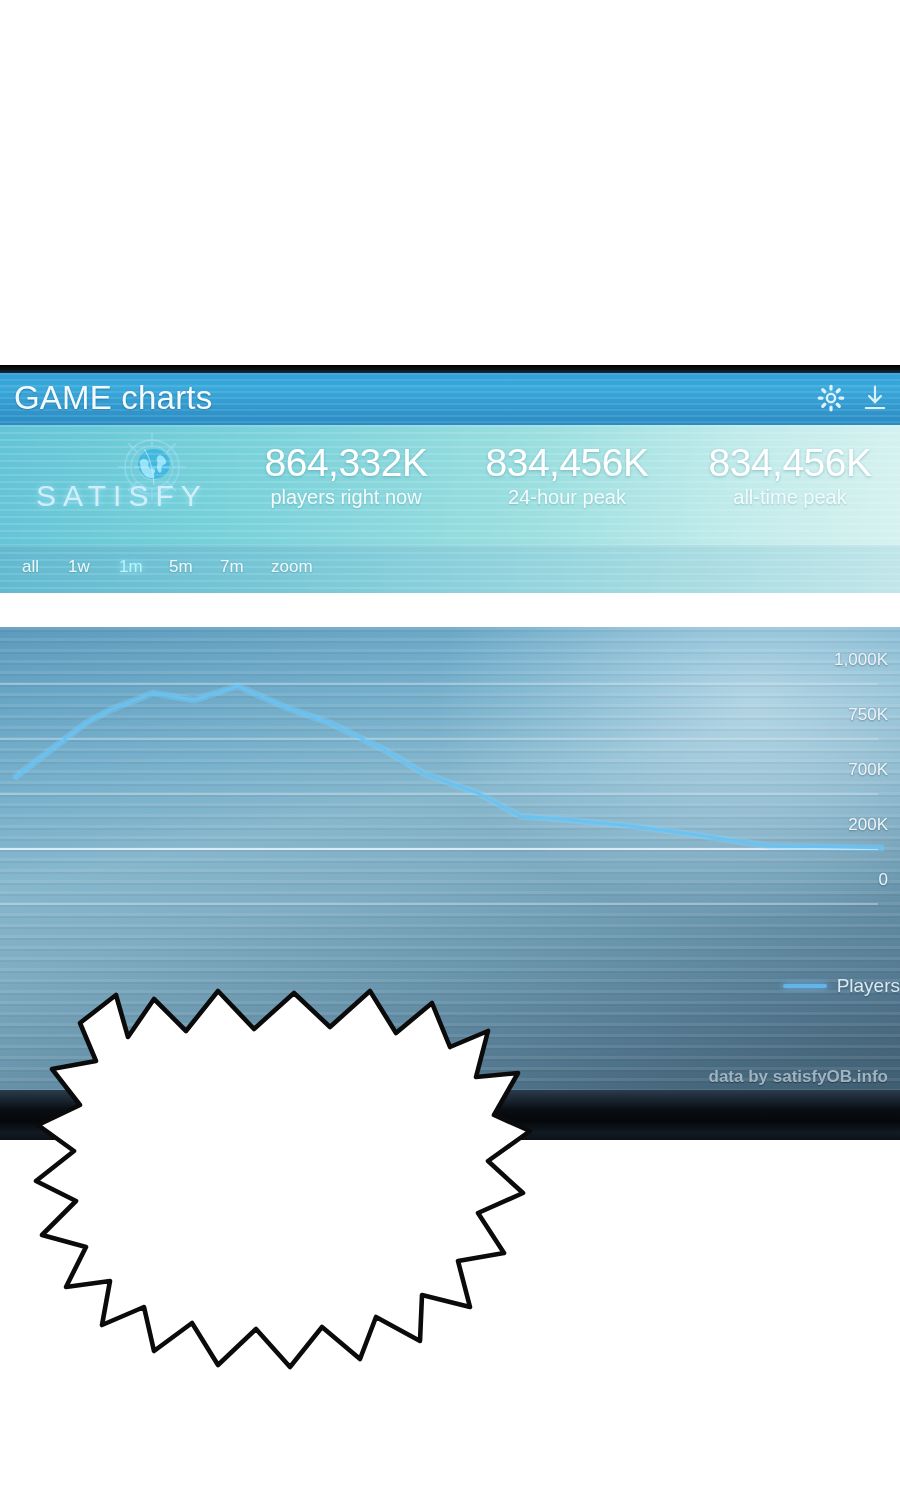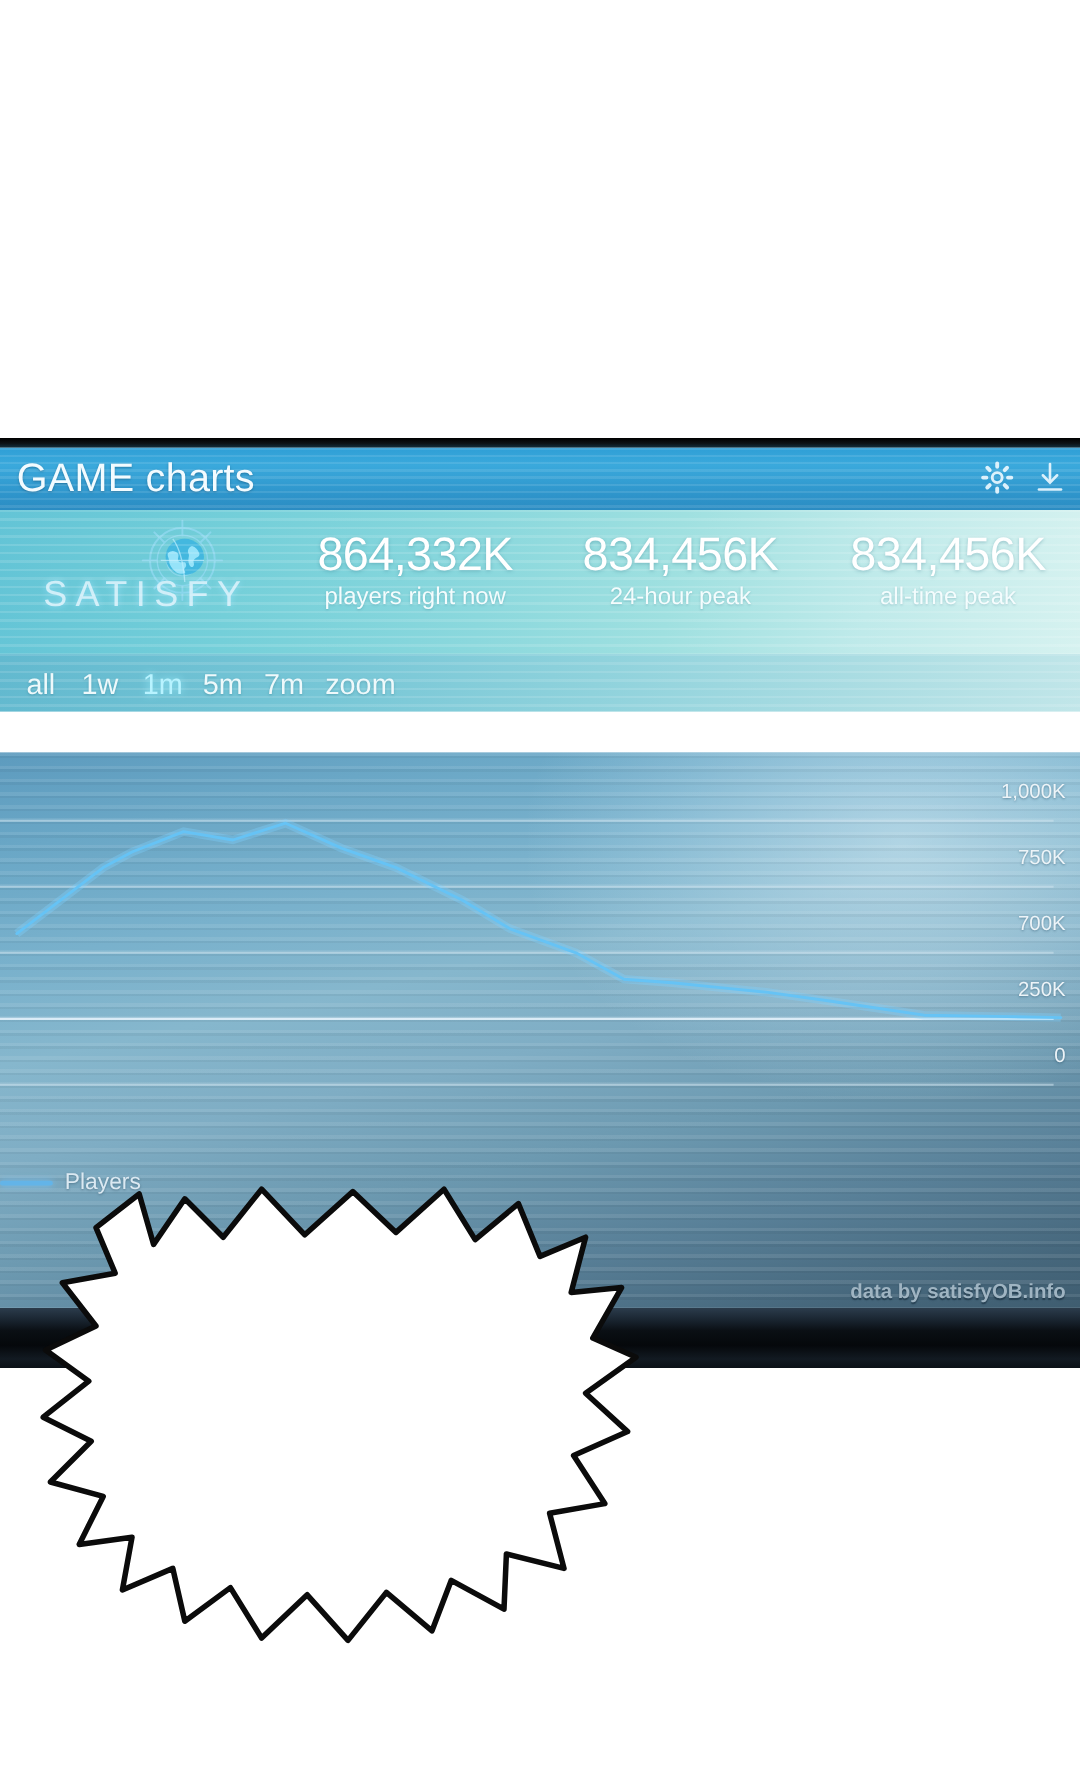--- a/index.html
+++ b/index.html
@@ -90,21 +90,21 @@
   }
   #ranges:after{
     content:""; position:absolute; inset:0;
     background:repeating-linear-gradient(to bottom,
       rgba(255,255,255,.12) 0px, rgba(255,255,255,.12) 2px,
       rgba(255,255,255,0) 2px, rgba(255,255,255,0) 7px);
     pointer-events:none;
   }
   .rng{
     position:absolute; top:12px;
-    font-size:24px; font-weight:300; color:#eef9fb; cursor:pointer;
+    font-size:17px; font-weight:300; color:#eef9fb; cursor:pointer;
     text-shadow:0 1px 2px rgba(30,90,110,.3); z-index:5;text-align:right;
   }
   .rng.on{ color:#b8f3ff; text-shadow:0 0 7px rgba(160,240,255,.95); }
 
   
   #chart{
     position:absolute; left:0; top:228px; width:900px; height:497px;
     background:linear-gradient(168deg,
       #5d9bbe 0%, #6aa7c6 12%, #79b1cc 26%, #86b7cd 38%,
       #7fadc4 50%, #6c99b0 63%, #587f97 76%, #46677c 88%, #3a5668 100%);
@@ -121,21 +121,21 @@
     background:repeating-linear-gradient(to bottom,
       rgba(255,255,255,.085) 0px, rgba(255,255,255,.085) 3px,
       rgba(0,0,0,.045) 3px, rgba(0,0,0,.045) 5px,
       rgba(255,255,255,0) 5px, rgba(255,255,255,0) 11px);
     pointer-events:none;
   }
   #chart svg{ position:absolute; left:0; top:0; }
 
   #legend{
     position:absolute; left:0; top:348px; width:900px;
-    display:flex; justify-content:flex-start; align-items:center; gap:10px; z-index:4;
+    display:flex; justify-content:flex-end; align-items:center; gap:10px; z-index:4;padding-left:47px;
   }
   #legend .swatch{ width:44px; height:4px; background:#63b4e8; border-radius:2px;
     box-shadow:0 0 6px rgba(120,200,255,.8); }
   #legend .lgtxt{ font-size:19px; color:#dbe9f2; font-weight:300;
     text-shadow:0 1px 2px rgba(20,50,70,.4); }
 
   #credit{
     position:absolute; right:12px; top:440px;
     font-size:17px; color:#9fb4c2; font-weight:700; z-index:4;
     text-shadow:0 1px 1px rgba(10,30,45,.5);
@@ -265,21 +265,21 @@
 
       <g>
         <polyline fill="none" stroke="#7fd2ff" stroke-opacity=".35" stroke-width="7" points="14,151 86,96 110,83 153,66 194,73 238,59 285,80 330,96 385,123 425,147 480,167 520,189 560,192 600,196 640,200 690,207 730,213 770,219 830,220 884,221"></polyline>
         <polyline fill="none" stroke="#66c3f5" stroke-width="2.4" stroke-linejoin="round" stroke-linecap="round" points="14,151 86,96 110,83 153,66 194,73 238,59 285,80 330,96 385,123 425,147 480,167 520,189 560,192 600,196 640,200 690,207 730,213 770,219 830,220 884,221"></polyline>
       </g>
     </svg>
 
     <div class="ylab" style="top:23px">1,000K</div>
     <div class="ylab" style="top:78px">750K</div>
     <div class="ylab" style="top:133px">700K</div>
-    <div class="ylab" style="top:188px">250K</div>
+    <div class="ylab" style="top:188px">200K</div>
     <div class="ylab" style="top:243px">0</div>
 
     <div id="legend">
       <span class="swatch"></span>
       <span class="lgtxt">Players</span>
     </div>
 
     <div id="credit">data by satisfyOB.info</div>
   </div>
 

